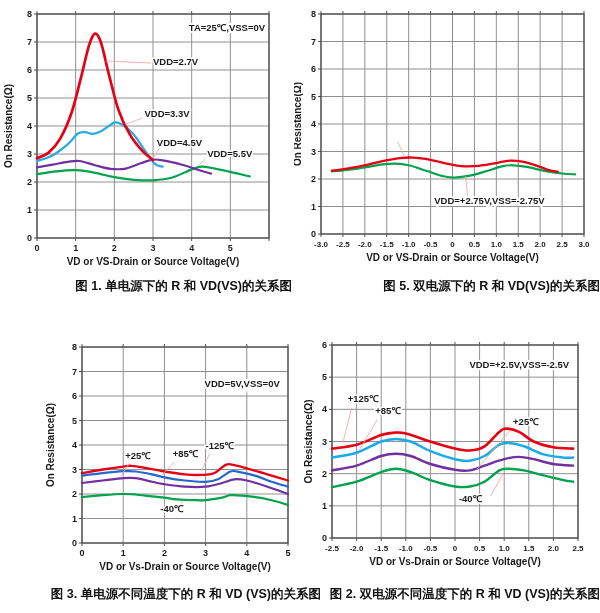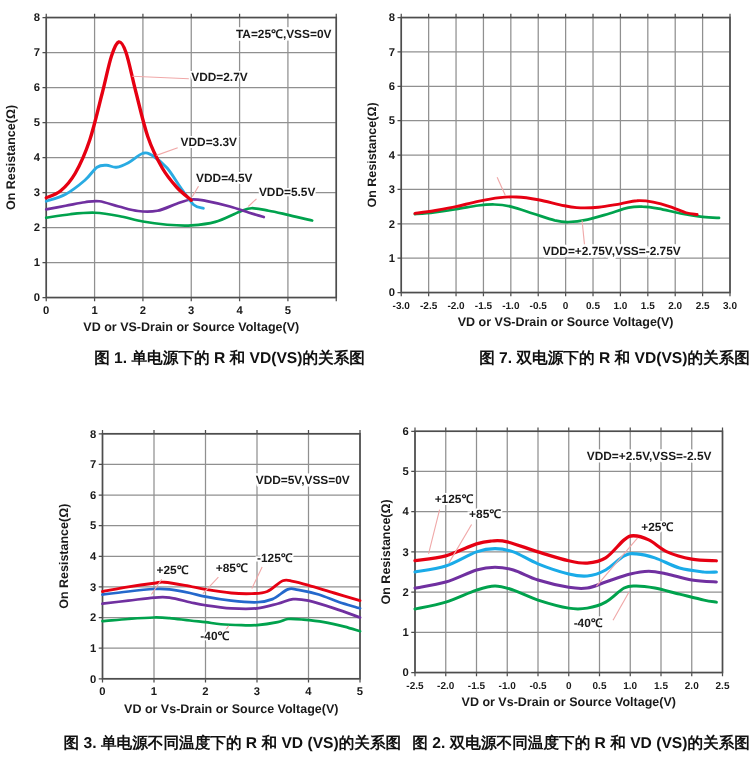--- a/index.html
+++ b/index.html
@@ -181,21 +181,21 @@
         <path d="M37.958333333333336,168.75C40.5,168.4 47.8,167.5 53.3,166.6C58.8,165.6 65.0,164.5 70.8,163.3C76.7,162.0 82.5,160.3 88.4,159.1C94.2,157.9 100.8,156.7 105.9,156.1C111.0,155.5 113.9,155.3 119.1,155.6C124.2,155.8 130.7,156.7 136.6,157.8C142.4,158.8 149.0,160.8 154.1,161.9C159.2,162.9 162.2,163.8 167.3,164.1C172.4,164.4 179.0,164.3 184.8,163.8C190.6,163.3 197.2,161.9 202.3,161.1C207.4,160.2 211.1,158.8 215.5,158.6C219.9,158.3 224.3,158.9 228.6,159.7C233.0,160.5 237.4,161.8 241.8,163.3C246.2,164.7 251.3,167.1 254.9,168.2C258.6,169.3 262.2,169.3 263.7,169.6" fill="none" stroke="#e60012" stroke-width="2.3" stroke-linecap="round"></path>
         <line x1="103.70833333333333" y1="139.875" x2="110.28333333333333" y2="154.45" stroke="#f0a8a8" stroke-width="0.9"></line>
         <line x1="173.84166666666667" y1="196.25" x2="171.65" y2="174.25" stroke="#f0a8a8" stroke-width="0.9"></line>
         <text x="250.54999999999998" y="201.75" text-anchor="end" class="anno">VDD=+2.75V,VSS=-2.75V</text>
         <text x="158.5" y="259" text-anchor="middle" class="xlabel">VD or VS-Drain or Source Voltage(V)</text>
         <text x="7" y="122" text-anchor="middle" class="ylabel" transform="rotate(-90 7 122)">On Resistance(Ω)</text>
       </svg>
   </div>
 
   <div class="caption" style="left:0px;top:278px;width:292px;">图 1. 单电源下的 R 和 VD(VS)的关系图</div>
-  <div class="caption" style="left:294px;top:278px;width:306px;">图 7. 双电源下的 R 和 VD(VS)的关系图</div>
+  <div class="caption" style="left:294px;top:278px;width:306px;">图 5. 双电源下的 R 和 VD(VS)的关系图</div>
 
   <div class="chart-block" style="left:38px;top:338px;">
     <svg width="262" height="248">
         <line x1="44" x2="44" y1="205" y2="9" stroke="#909090" stroke-width="1"></line>
         <line x1="44" x2="44" y1="6" y2="9" stroke="#4d4d4d"></line>
         <line x1="44" x2="44" y1="205" y2="208" stroke="#4d4d4d"></line>
         <text x="44" y="218" text-anchor="middle" class="tick">0</text>
         <line x1="85.2" x2="85.2" y1="205" y2="9" stroke="#909090" stroke-width="1"></line>
         <line x1="85.2" x2="85.2" y1="6" y2="9" stroke="#4d4d4d"></line>
         <line x1="85.2" x2="85.2" y1="205" y2="208" stroke="#4d4d4d"></line>

